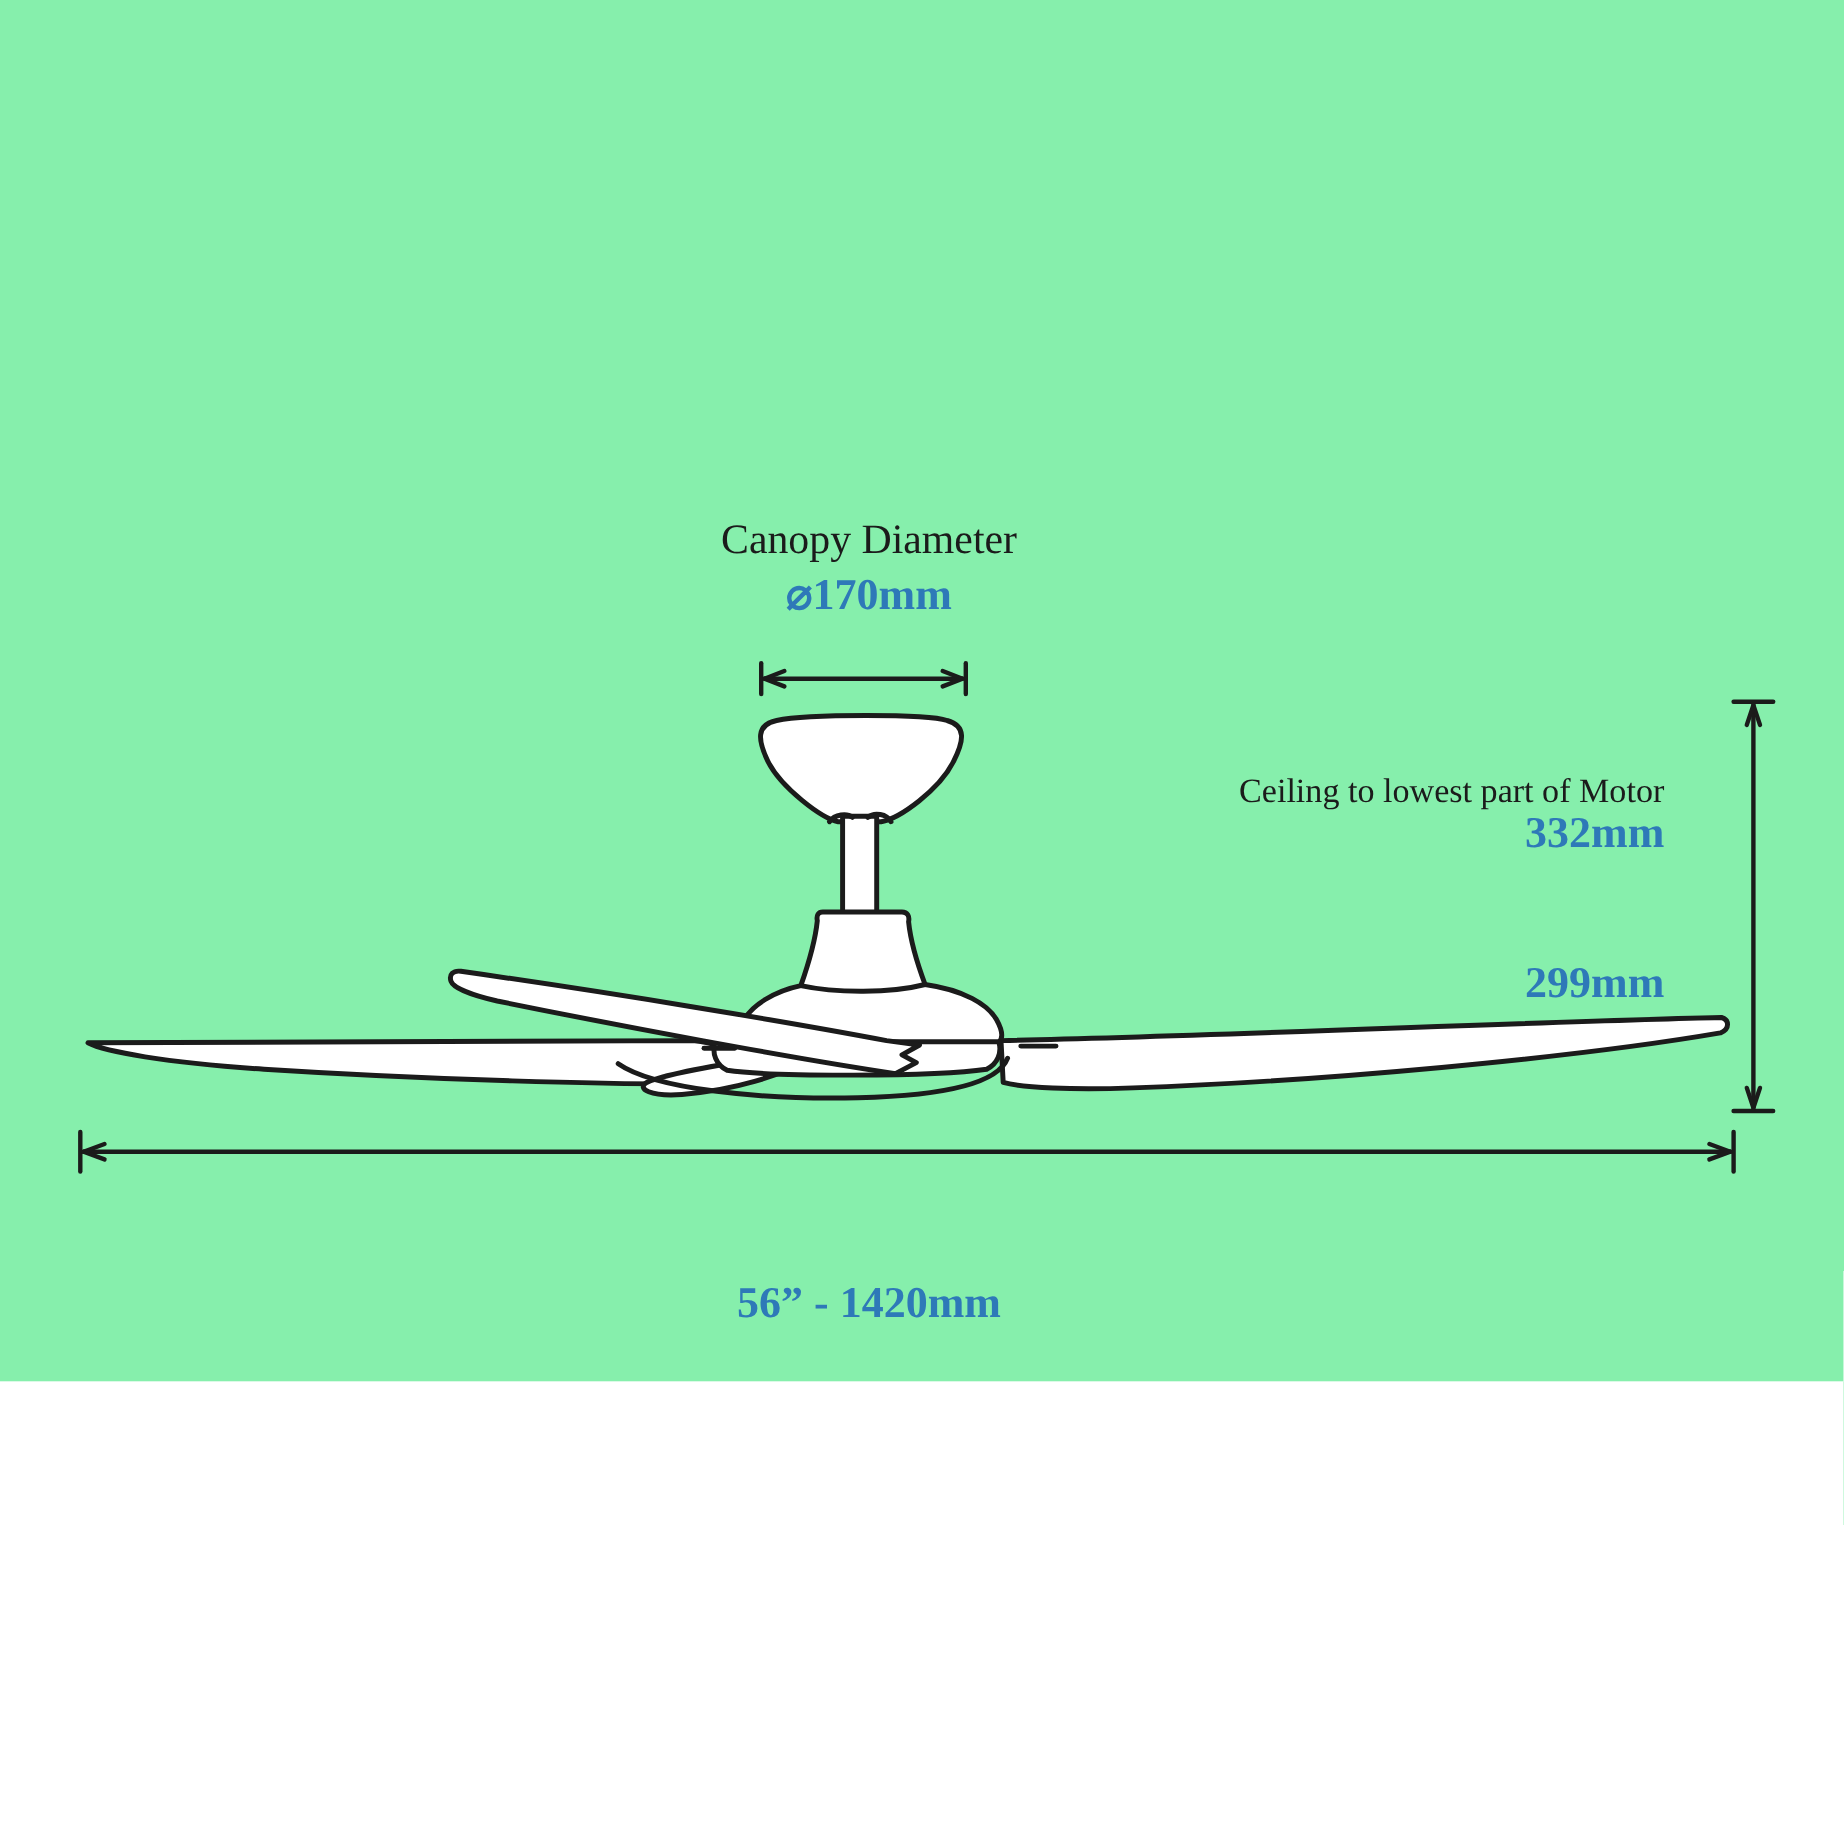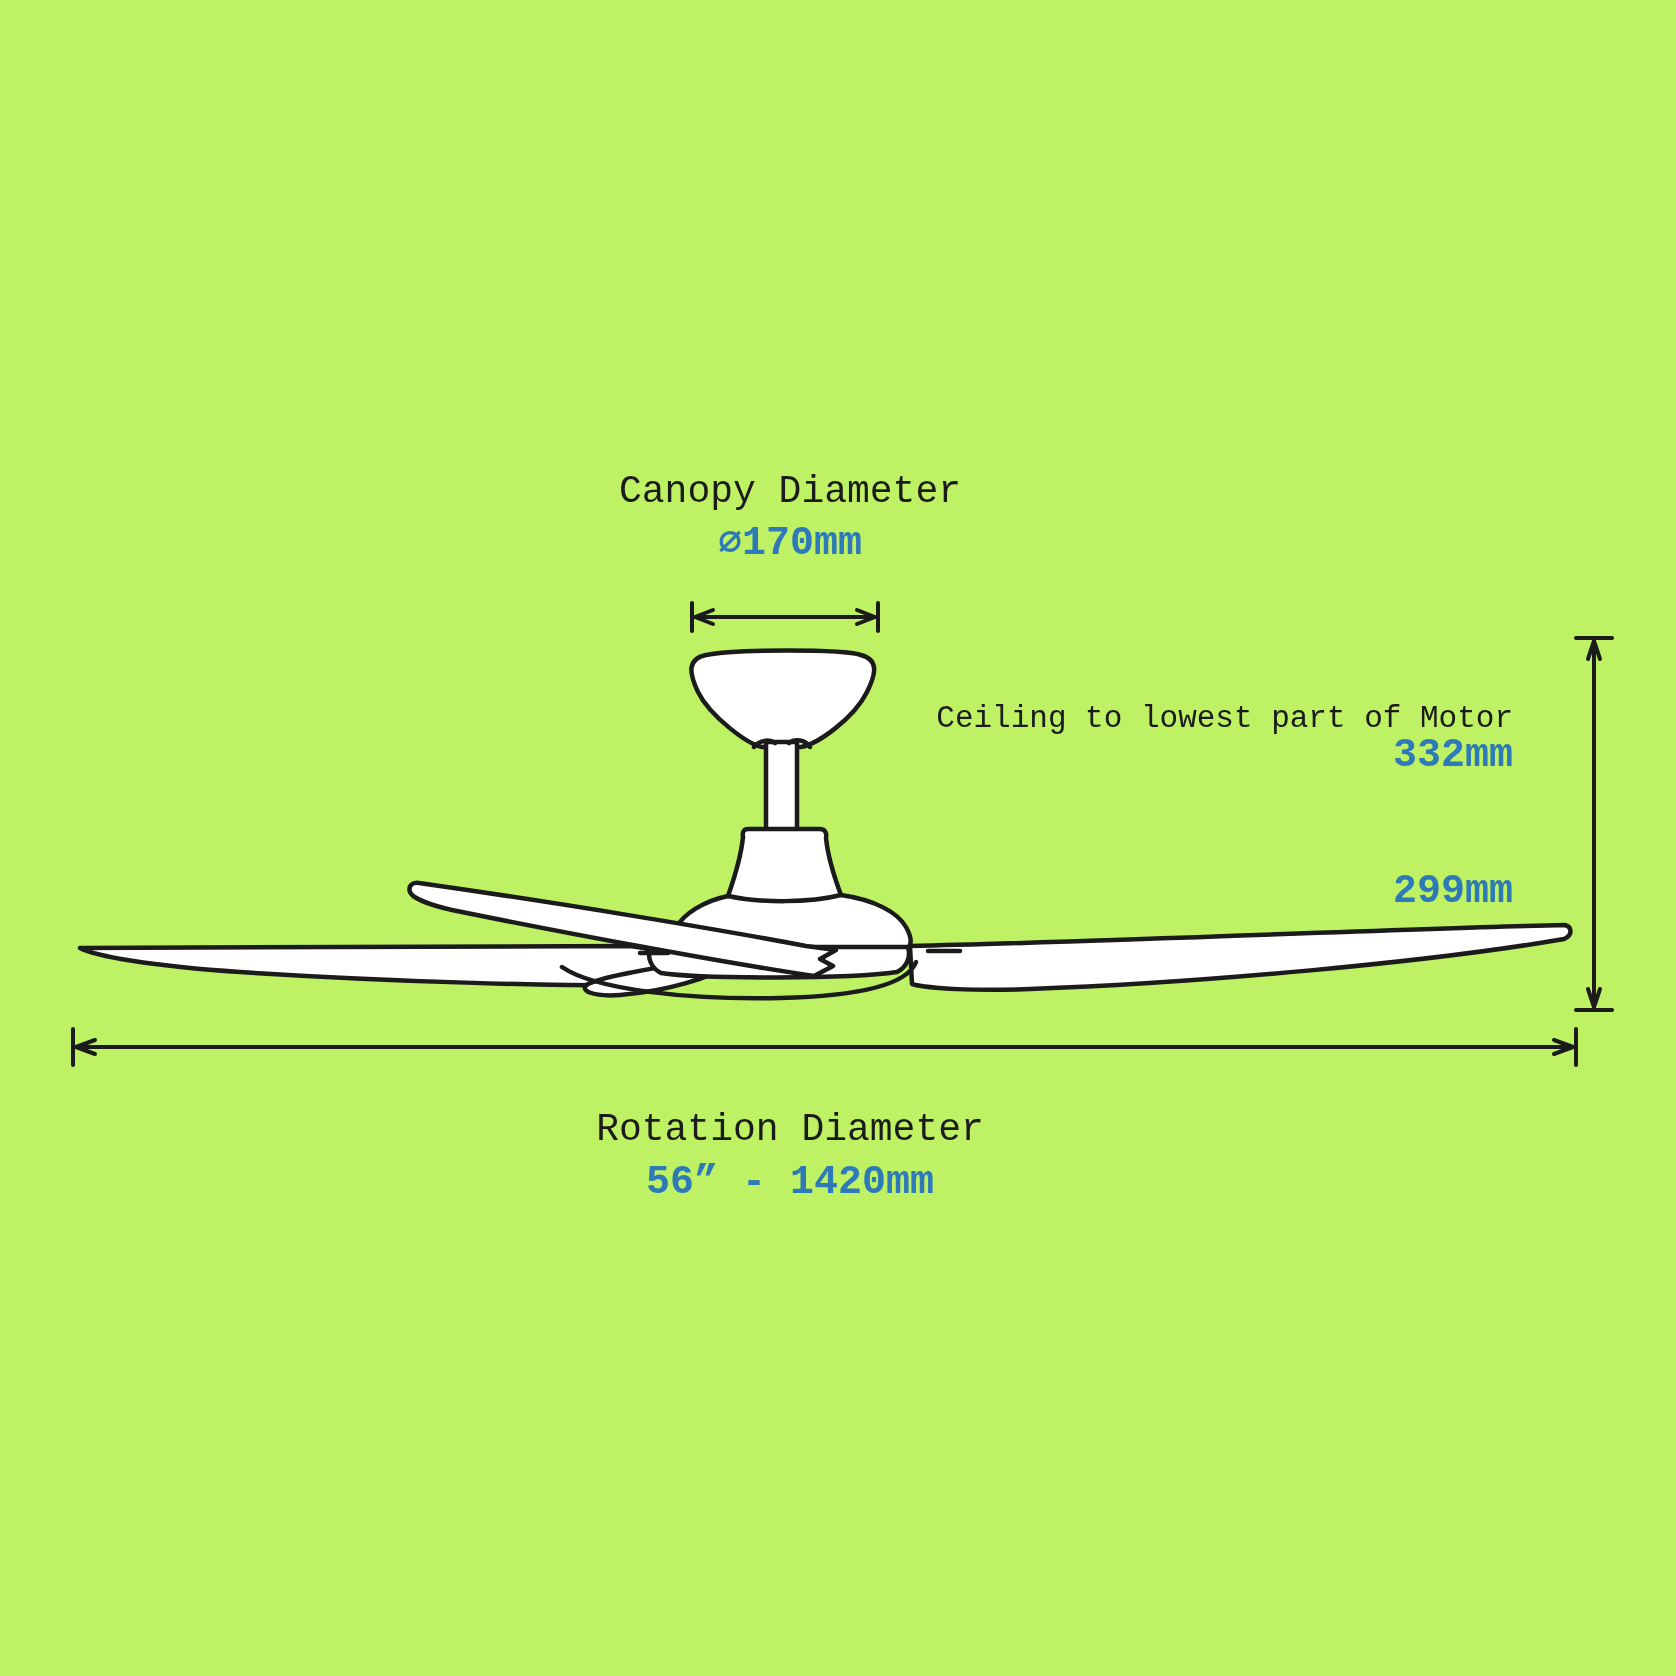--- a/index.html
+++ b/index.html
@@ -1,20 +1,20 @@
 <!DOCTYPE html>
 <html><head>
 <meta charset="utf-8">
 <style>
   html,body{margin:0;padding:0;background:#ffffff;}
   #stage{
     position:relative;
-    width:1676px;height:1676px;
-    background:#bef264;
-    font-family:Liberation Mono, monospace;
+    width:1676px;height:1256px;
+    background:#86efac;
+    font-family:Liberation Serif, serif;
     color:#1b1b1b;
     overflow:hidden;
   }
   #fan-svg{position:absolute;left:0;top:0;width:1676px;height:1676px;}
   .label{
     position:absolute;
     font-size:38px;
     line-height:1.15;
     color:#1b1b1b;
     white-space:nowrap;
@@ -113,16 +113,15 @@
   </svg>
 
   <div id="canopy-label" class="label center-block">Canopy Diameter</div>
   <div id="canopy-value" class="value center-block">⌀170mm</div>
 
   <div id="motor-label" class="label right-label right-block">Ceiling to lowest part of Motor</div>
   <div id="motor-value" class="value right-block">332mm</div>
 
   <div id="blade-value" class="value right-block">299mm</div>
 
-  <div id="rotation-label" class="label center-block">Rotation Diameter</div>
   <div id="rotation-value" class="value center-block">56” - 1420mm</div>
 
 </div>
 
 </body></html>

